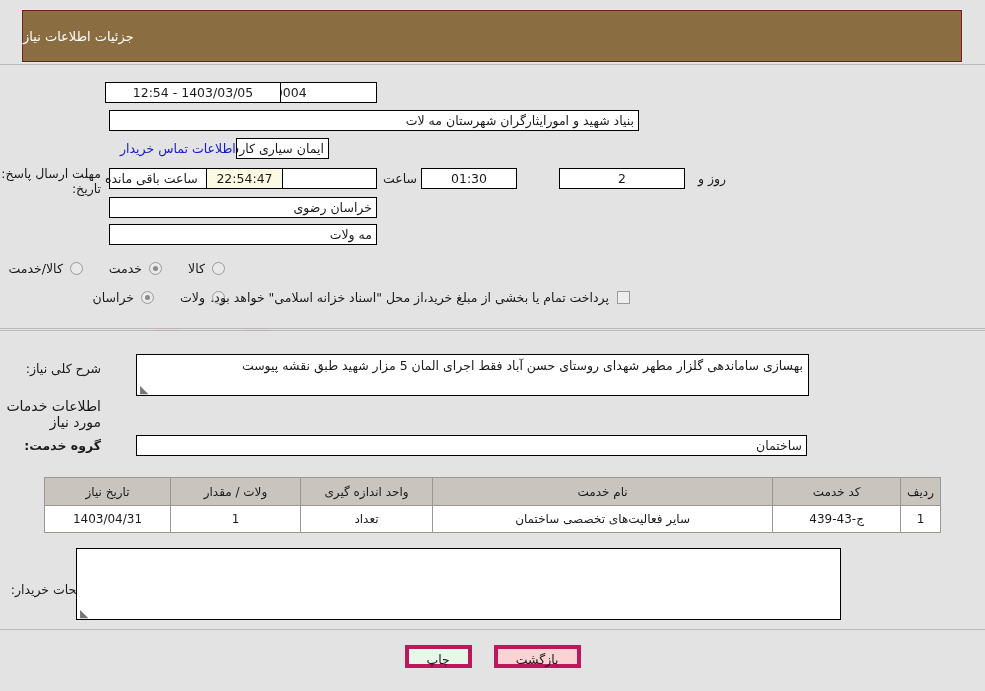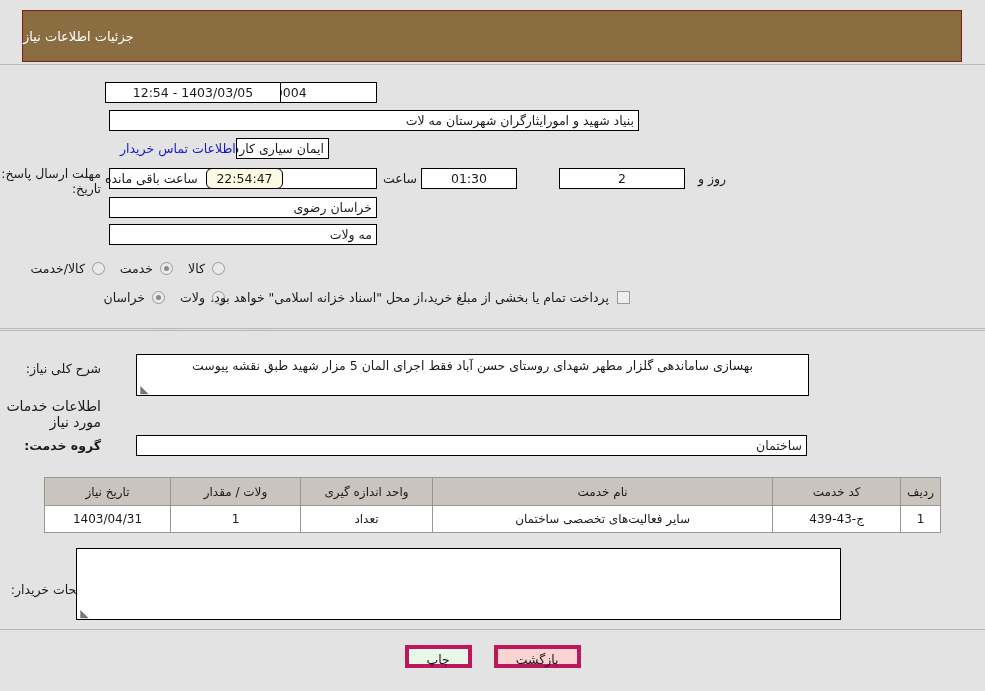--- a/index.html
+++ b/index.html
@@ -65,48 +65,48 @@
   .lbl2 { color:#1a1a1a; white-space:nowrap; line-height:15px; }
 
   .inp {
     border:1px solid #000; background:#ffffff;
     height:21px; line-height:19px;
     padding:0 4px; font-size:12.5px; color:#1a1a1a;
     font-family:"DejaVu Sans","Liberation Sans",sans-serif;
     text-align:center; overflow:hidden; white-space:nowrap;
   }
   .inp.rtl-start { text-align:right; }
-  .inp.yellow { background:#fbfbe4;border-radius:6px; }
+  .inp.yellow { background:#fbfbe4; }
 
   .num { direction:ltr; }
 
   
   .radio {
     width:13px; height:13px; border-radius:50%;
     border:1px solid #9a9a9a; background:#e9e9e9;
     display:inline-block; position:relative; flex:0 0 auto;
   }
   .radio.on::after {
     content:""; position:absolute; left:3px; top:3px;
     width:5px; height:5px; border-radius:50%; background:#8a8a8a;
   }
   .cbox {
     width:13px; height:13px; border:1px solid #9a9a9a; background:#eeeeee;
     display:inline-block; flex:0 0 auto;
   }
-  .opt { display:flex; align-items:center; gap:7px; margin-left:15px; }
+  .opt { display:flex; align-items:center; gap:7px; margin-left:26px; }
   .opt .olabel { white-space:nowrap; }
 
   .link { color:#1818cc; text-decoration:none; white-space:nowrap; }
 
   
   .ta {
     border:1px solid #000; background:#ffffff;
     font-size:12.5px; color:#1a1a1a; padding:2px 5px 0 5px;
-    line-height:17px; text-align:center; position:relative;
+    line-height:17px; text-align:right; position:relative;
     overflow:hidden;
     font-family:"DejaVu Sans","Liberation Sans",sans-serif;
   }
   .ta .grip {
     position:absolute; left:3px; bottom:1px;
     width:9px; height:9px; color:#777; font-size:11px; line-height:9px;
     transform:scaleX(-1);
   }
 
   .section-title { position:absolute; font-size:14px; color:#1a1a1a; }

